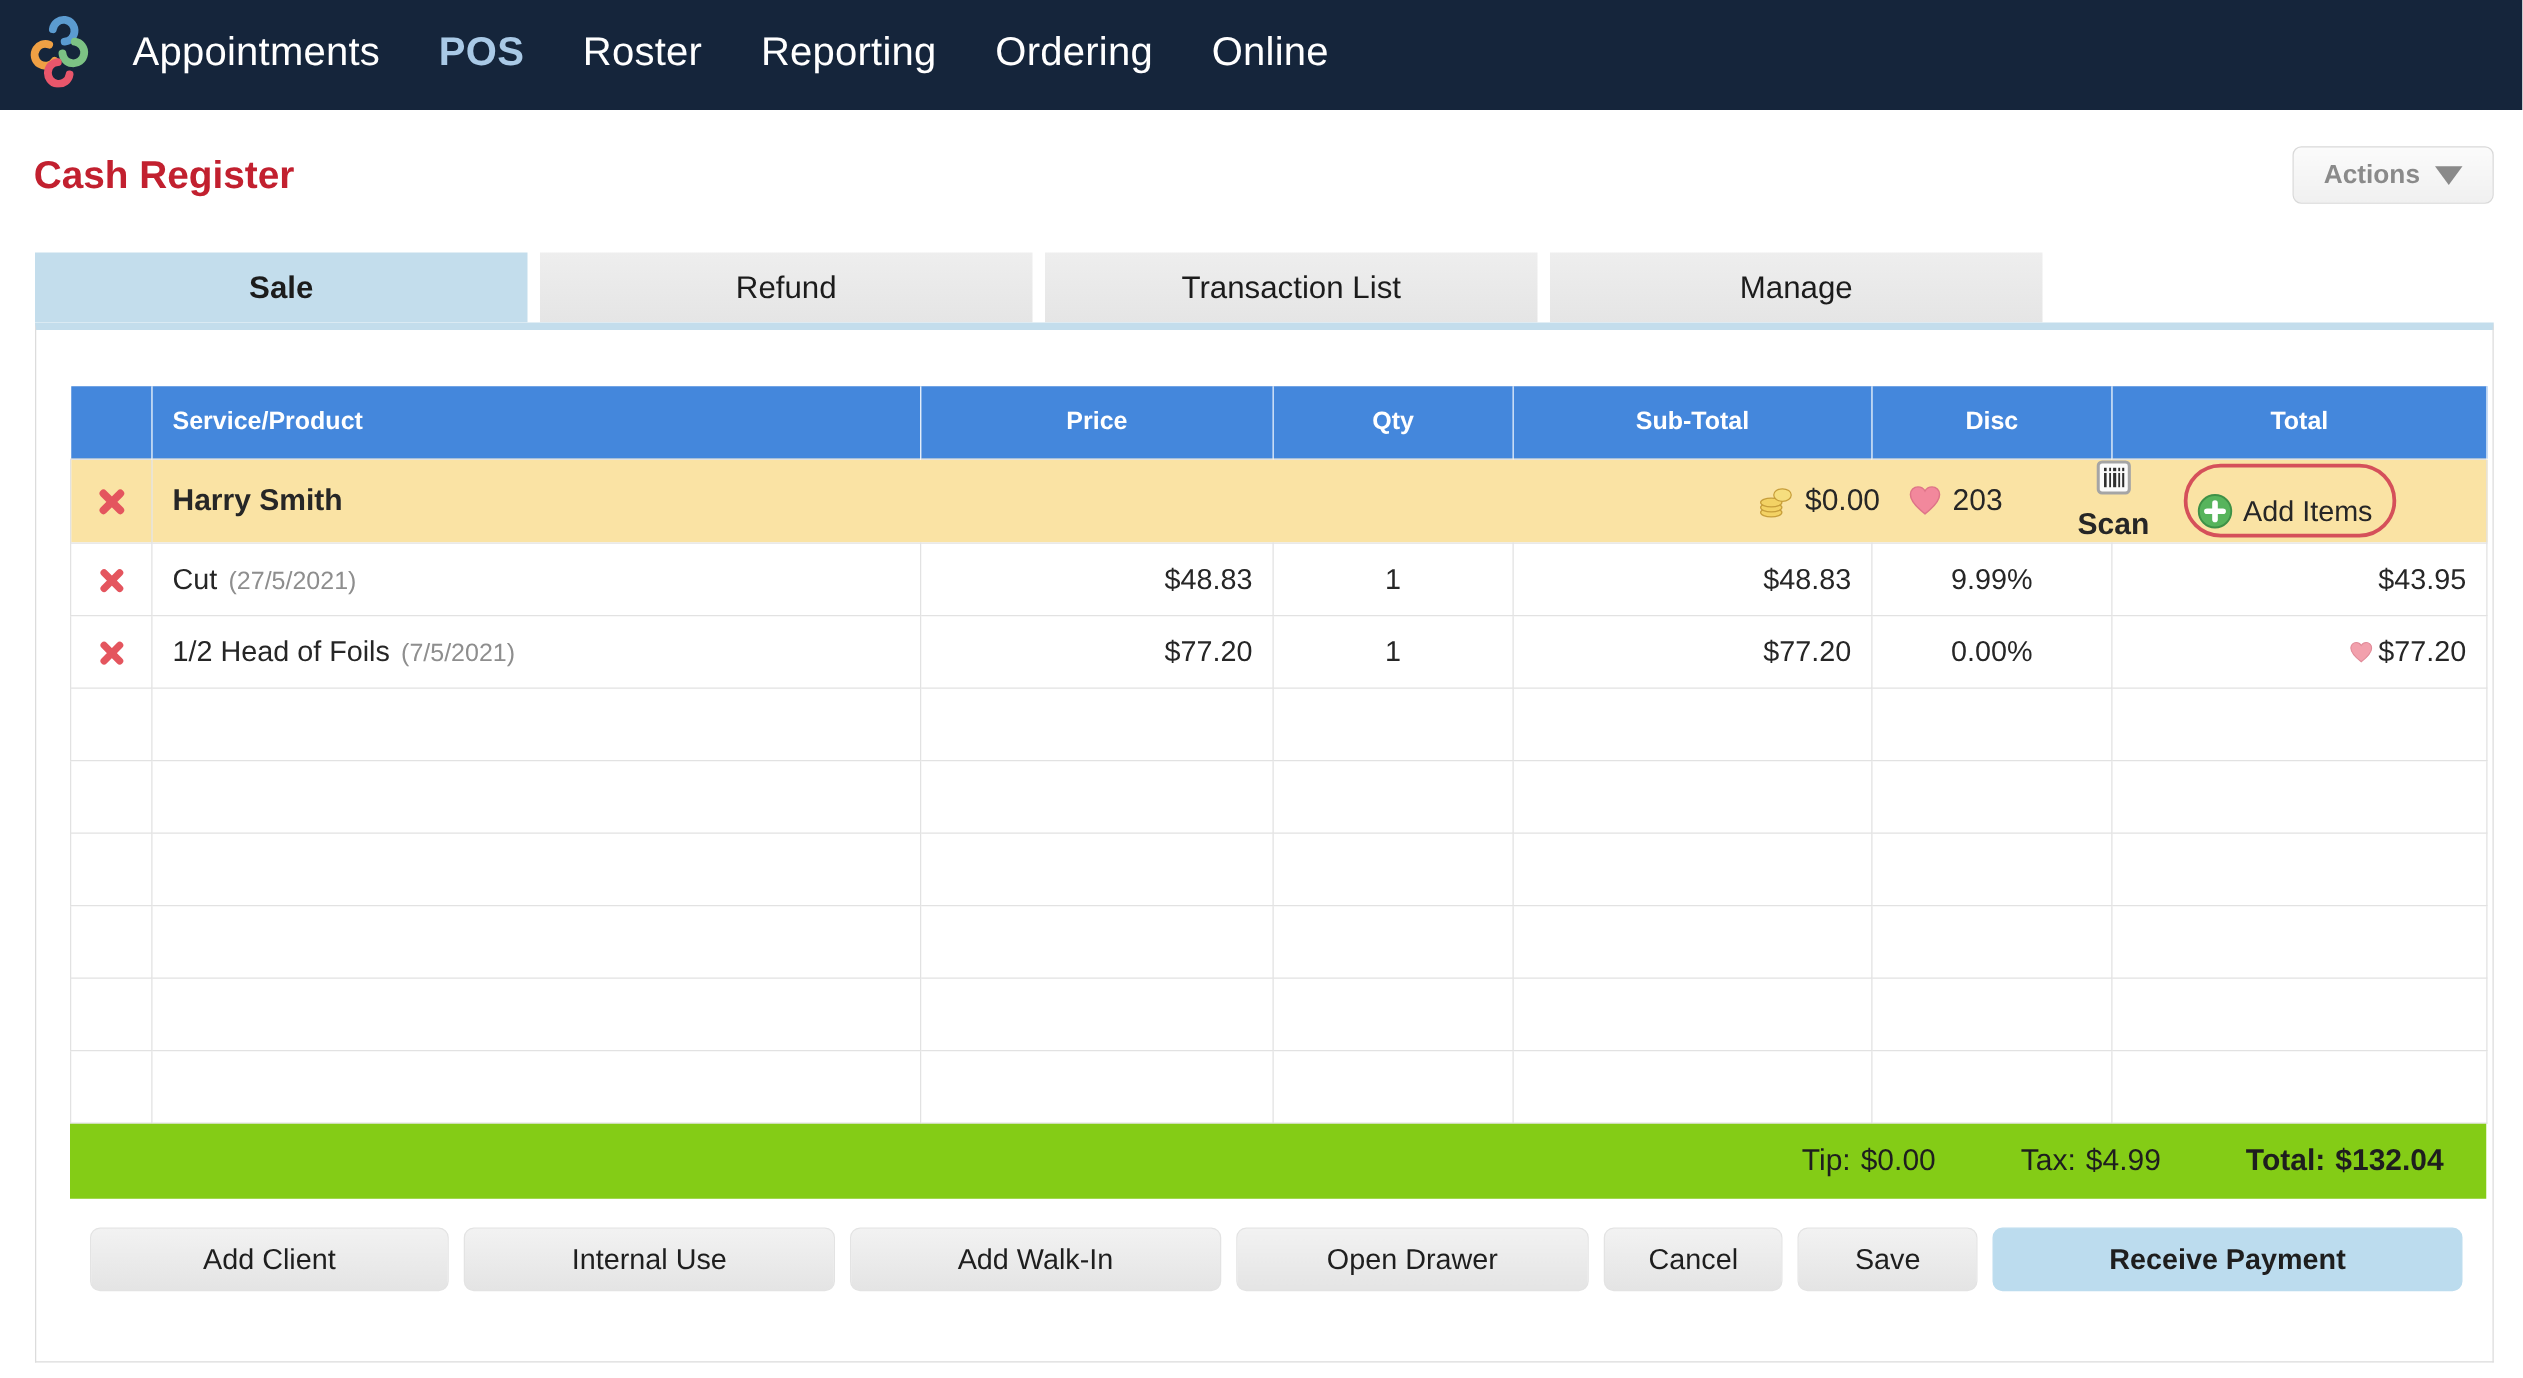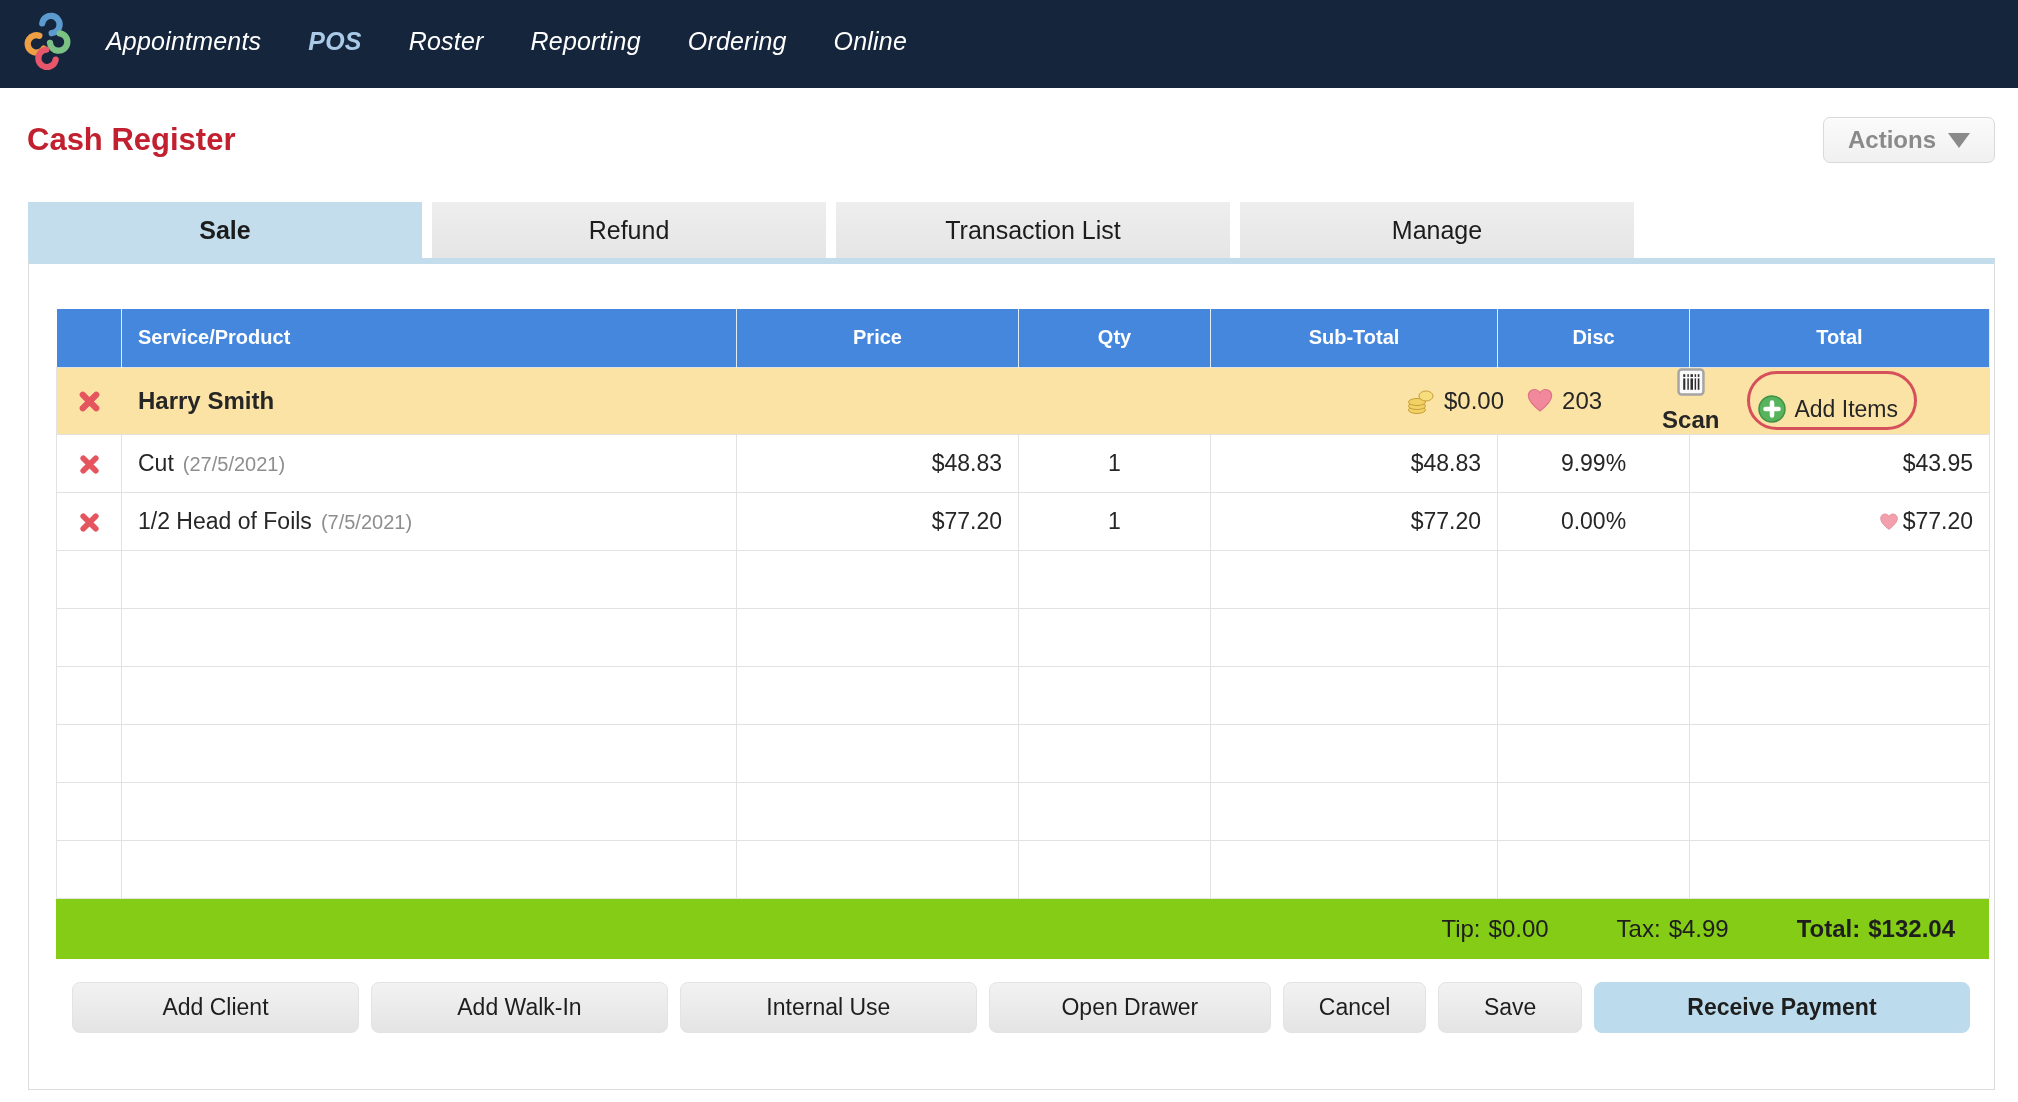--- a/index.html
+++ b/index.html
@@ -5,30 +5,30 @@
   * { margin:0; padding:0; box-sizing:border-box; }
   html,body { width:2018px; height:1102px; background:#fff; overflow:hidden;
               font-family:"Liberation Sans", sans-serif; }
   .screen { position:relative; width:2018px; height:1102px; background:#fff; }
 
   
   .navbar { position:absolute; top:0; left:0; width:100%; height:88px;
             background:#15253B; display:flex; align-items:center; padding:0 20px 6px 18px; }
   .logo-wrap { width:60px; height:60px; display:flex; align-items:center; justify-content:center; margin-right:28px; }
   .nav-items { display:flex; align-items:center; gap:47px; list-style:none; }
-  .nav-item { color:#FFFFFF; font-size:25px; letter-spacing:.2px; cursor:pointer;font-style:italic; }
+  .nav-item { color:#FFFFFF; font-size:32px; letter-spacing:.2px; cursor:pointer; }
   .nav-item.active { color:#A9C9E6; font-weight:bold; }
 
   
   .page-head { position:absolute; top:112px; left:27px; right:23px; height:56px;
                display:flex; align-items:center; justify-content:space-between; }
   .page-title { color:#C2202F; font-size:31px; font-weight:bold; }
   .actions-btn { height:46px; padding:0 24px; background:linear-gradient(#FBFBFB,#F0F0F0);
                  border:1px solid #D9D9D9; border-radius:7px; display:flex; align-items:center; gap:12px;
-                 color:#8A8A8A; font-size:24px; font-weight:bold; cursor:pointer; }
+                 color:#8A8A8A; font-size:21px; font-weight:bold; cursor:pointer; }
   .caret-down { width:0; height:0; border-left:11px solid transparent; border-right:11px solid transparent;
                 border-top:15px solid #8A8A8A; display:inline-block; }
 
   
   .tabs { position:absolute; top:202px; left:28px; display:flex; gap:10px; }
   .tab { width:394px; height:56px; display:flex; align-items:center; justify-content:center;
          background:linear-gradient(#EEEEEE,#E5E5E5); font-size:25px; color:#1C1C1C; cursor:pointer; }
   .tab.active { background:#C3DDEC; font-weight:bold; }
 
   
@@ -310,22 +310,22 @@
         <span>$4.99</span>
       </span>
       <span class="summary-item grand">
         <span>Total:</span>
         <span>$132.04</span>
       </span>
     </div>
 
     <div class="btn-row">
       <div class="fbtn w1">Add Client</div>
+      <div class="fbtn w3">Internal Use</div>
       <div class="fbtn w2">Add Walk-In</div>
-      <div class="fbtn w3">Internal Use</div>
       <div class="fbtn w4">Open Drawer</div>
       <div class="fbtn w5">Cancel</div>
       <div class="fbtn w6">Save</div>
       <div class="fbtn w7 primary">Receive Payment</div>
     </div>
 
   </div>
 </div>
 
 </body></html>

